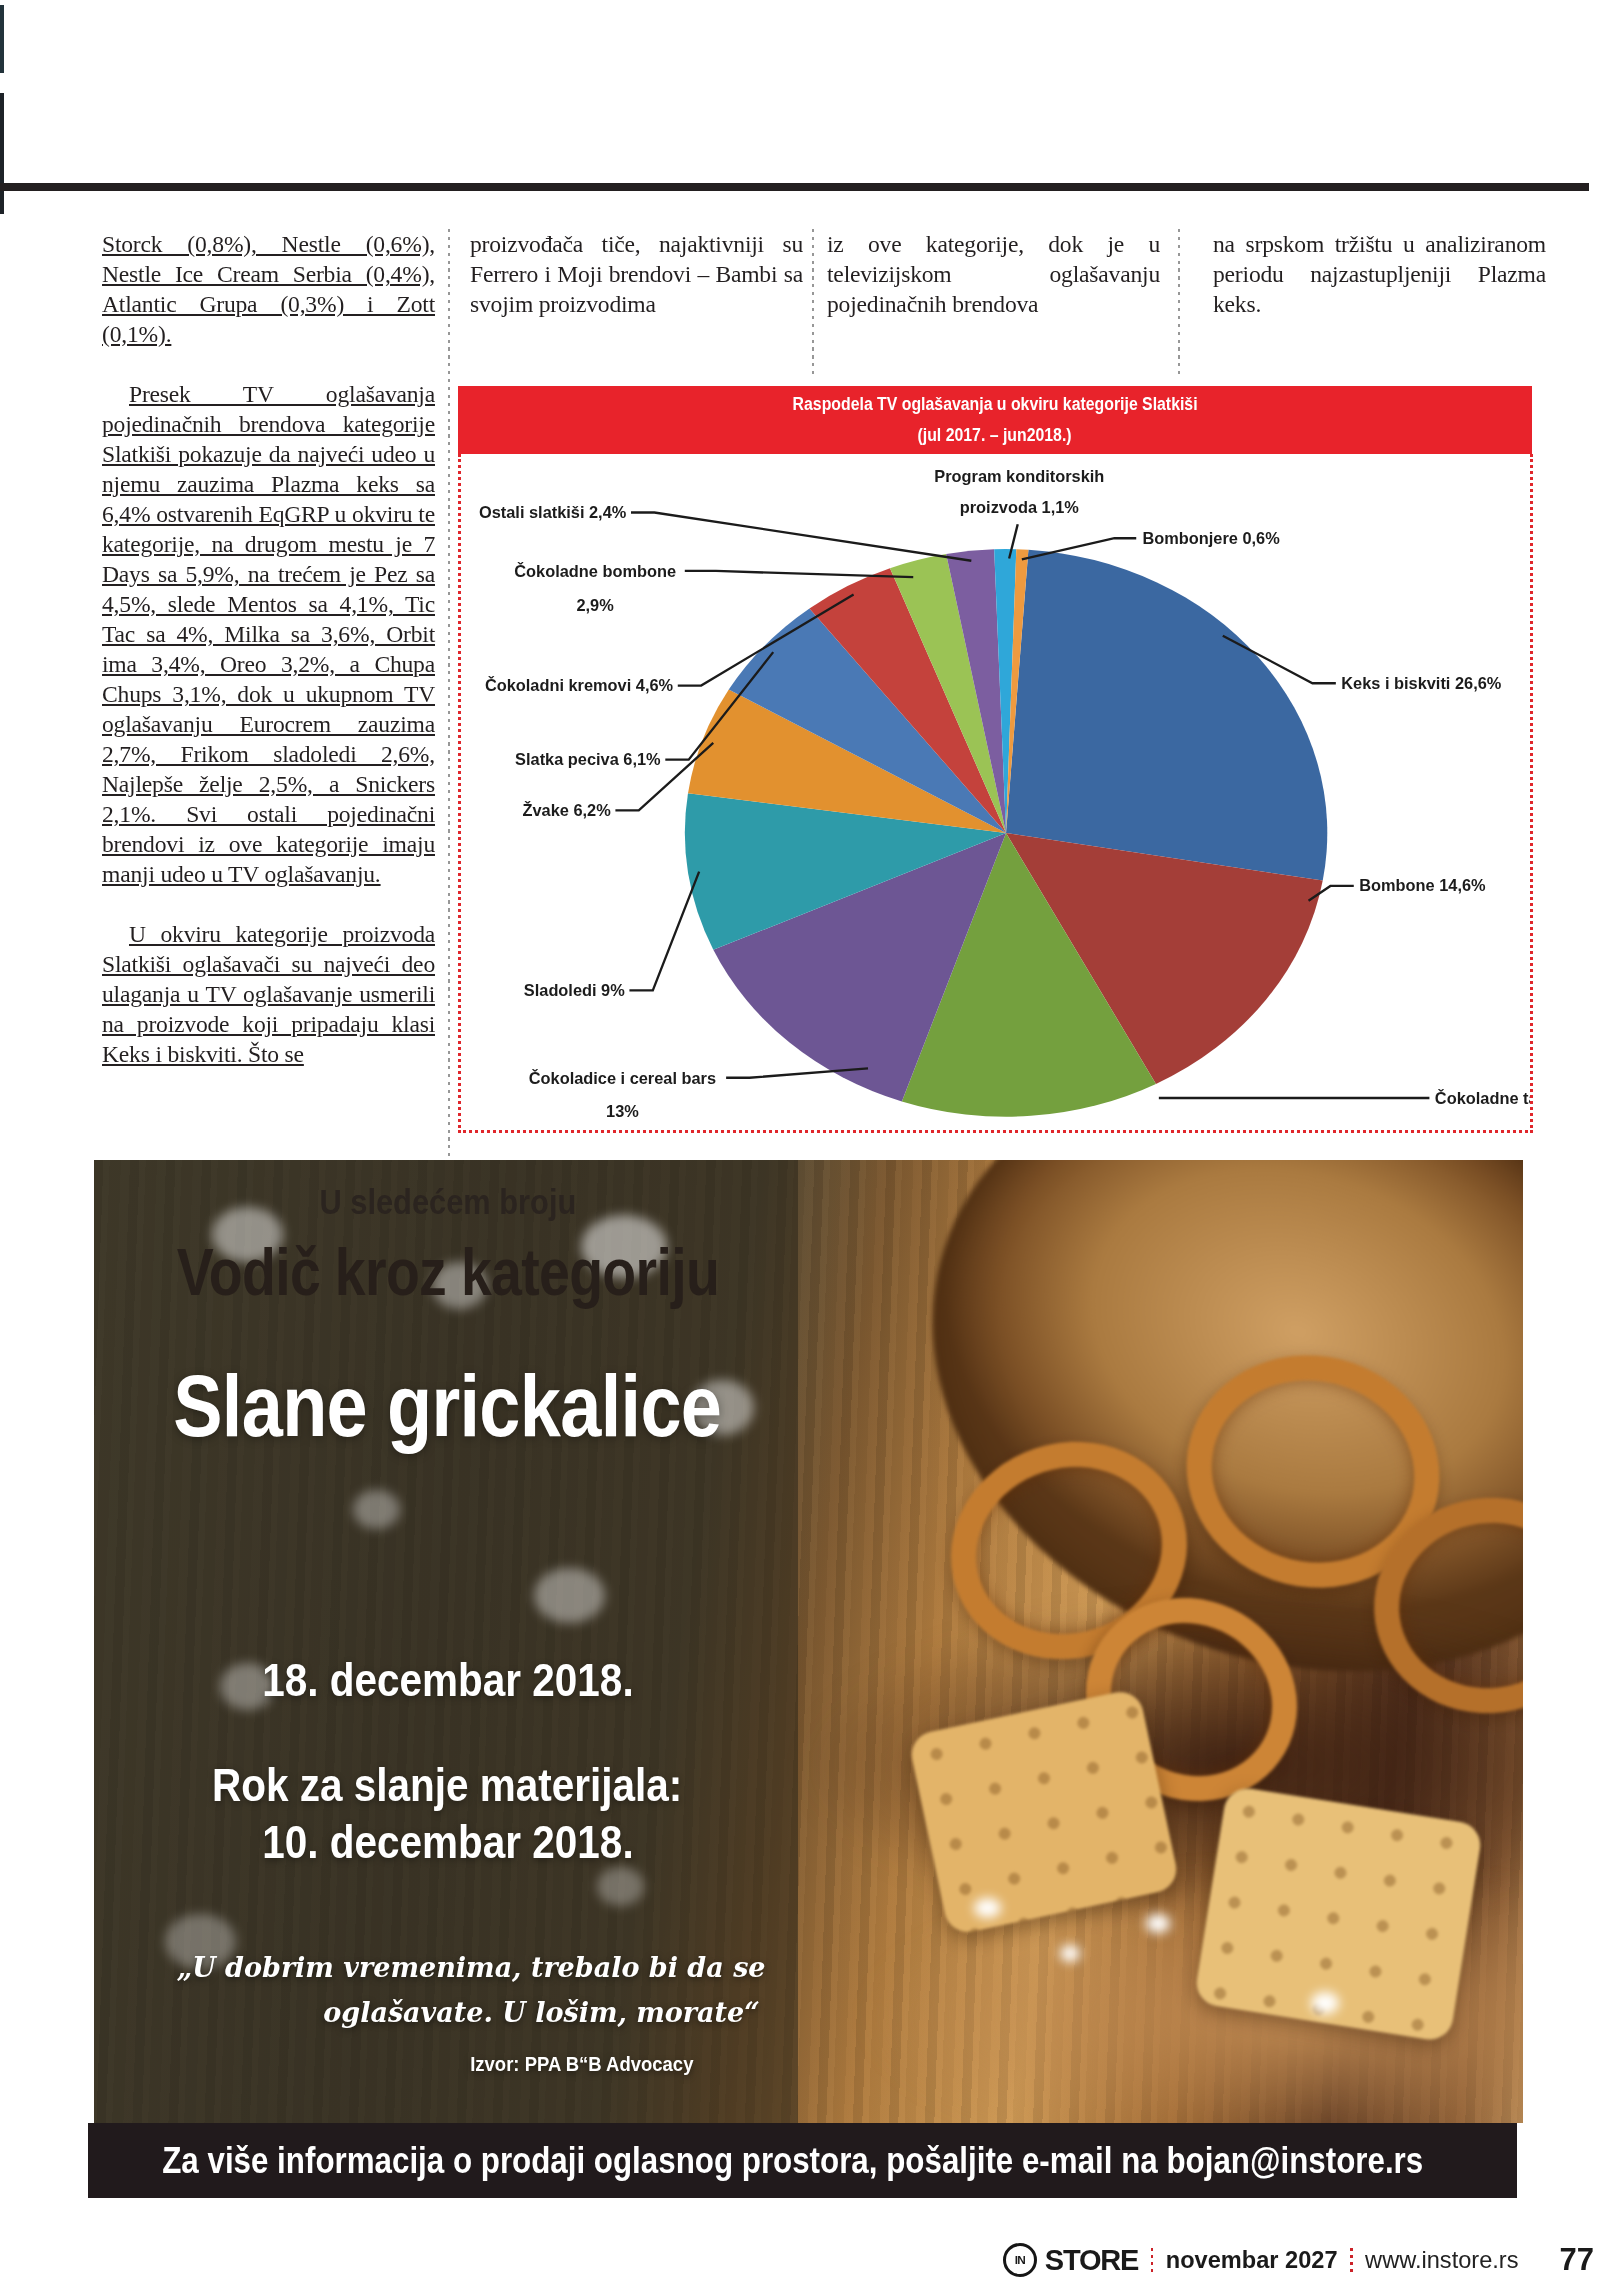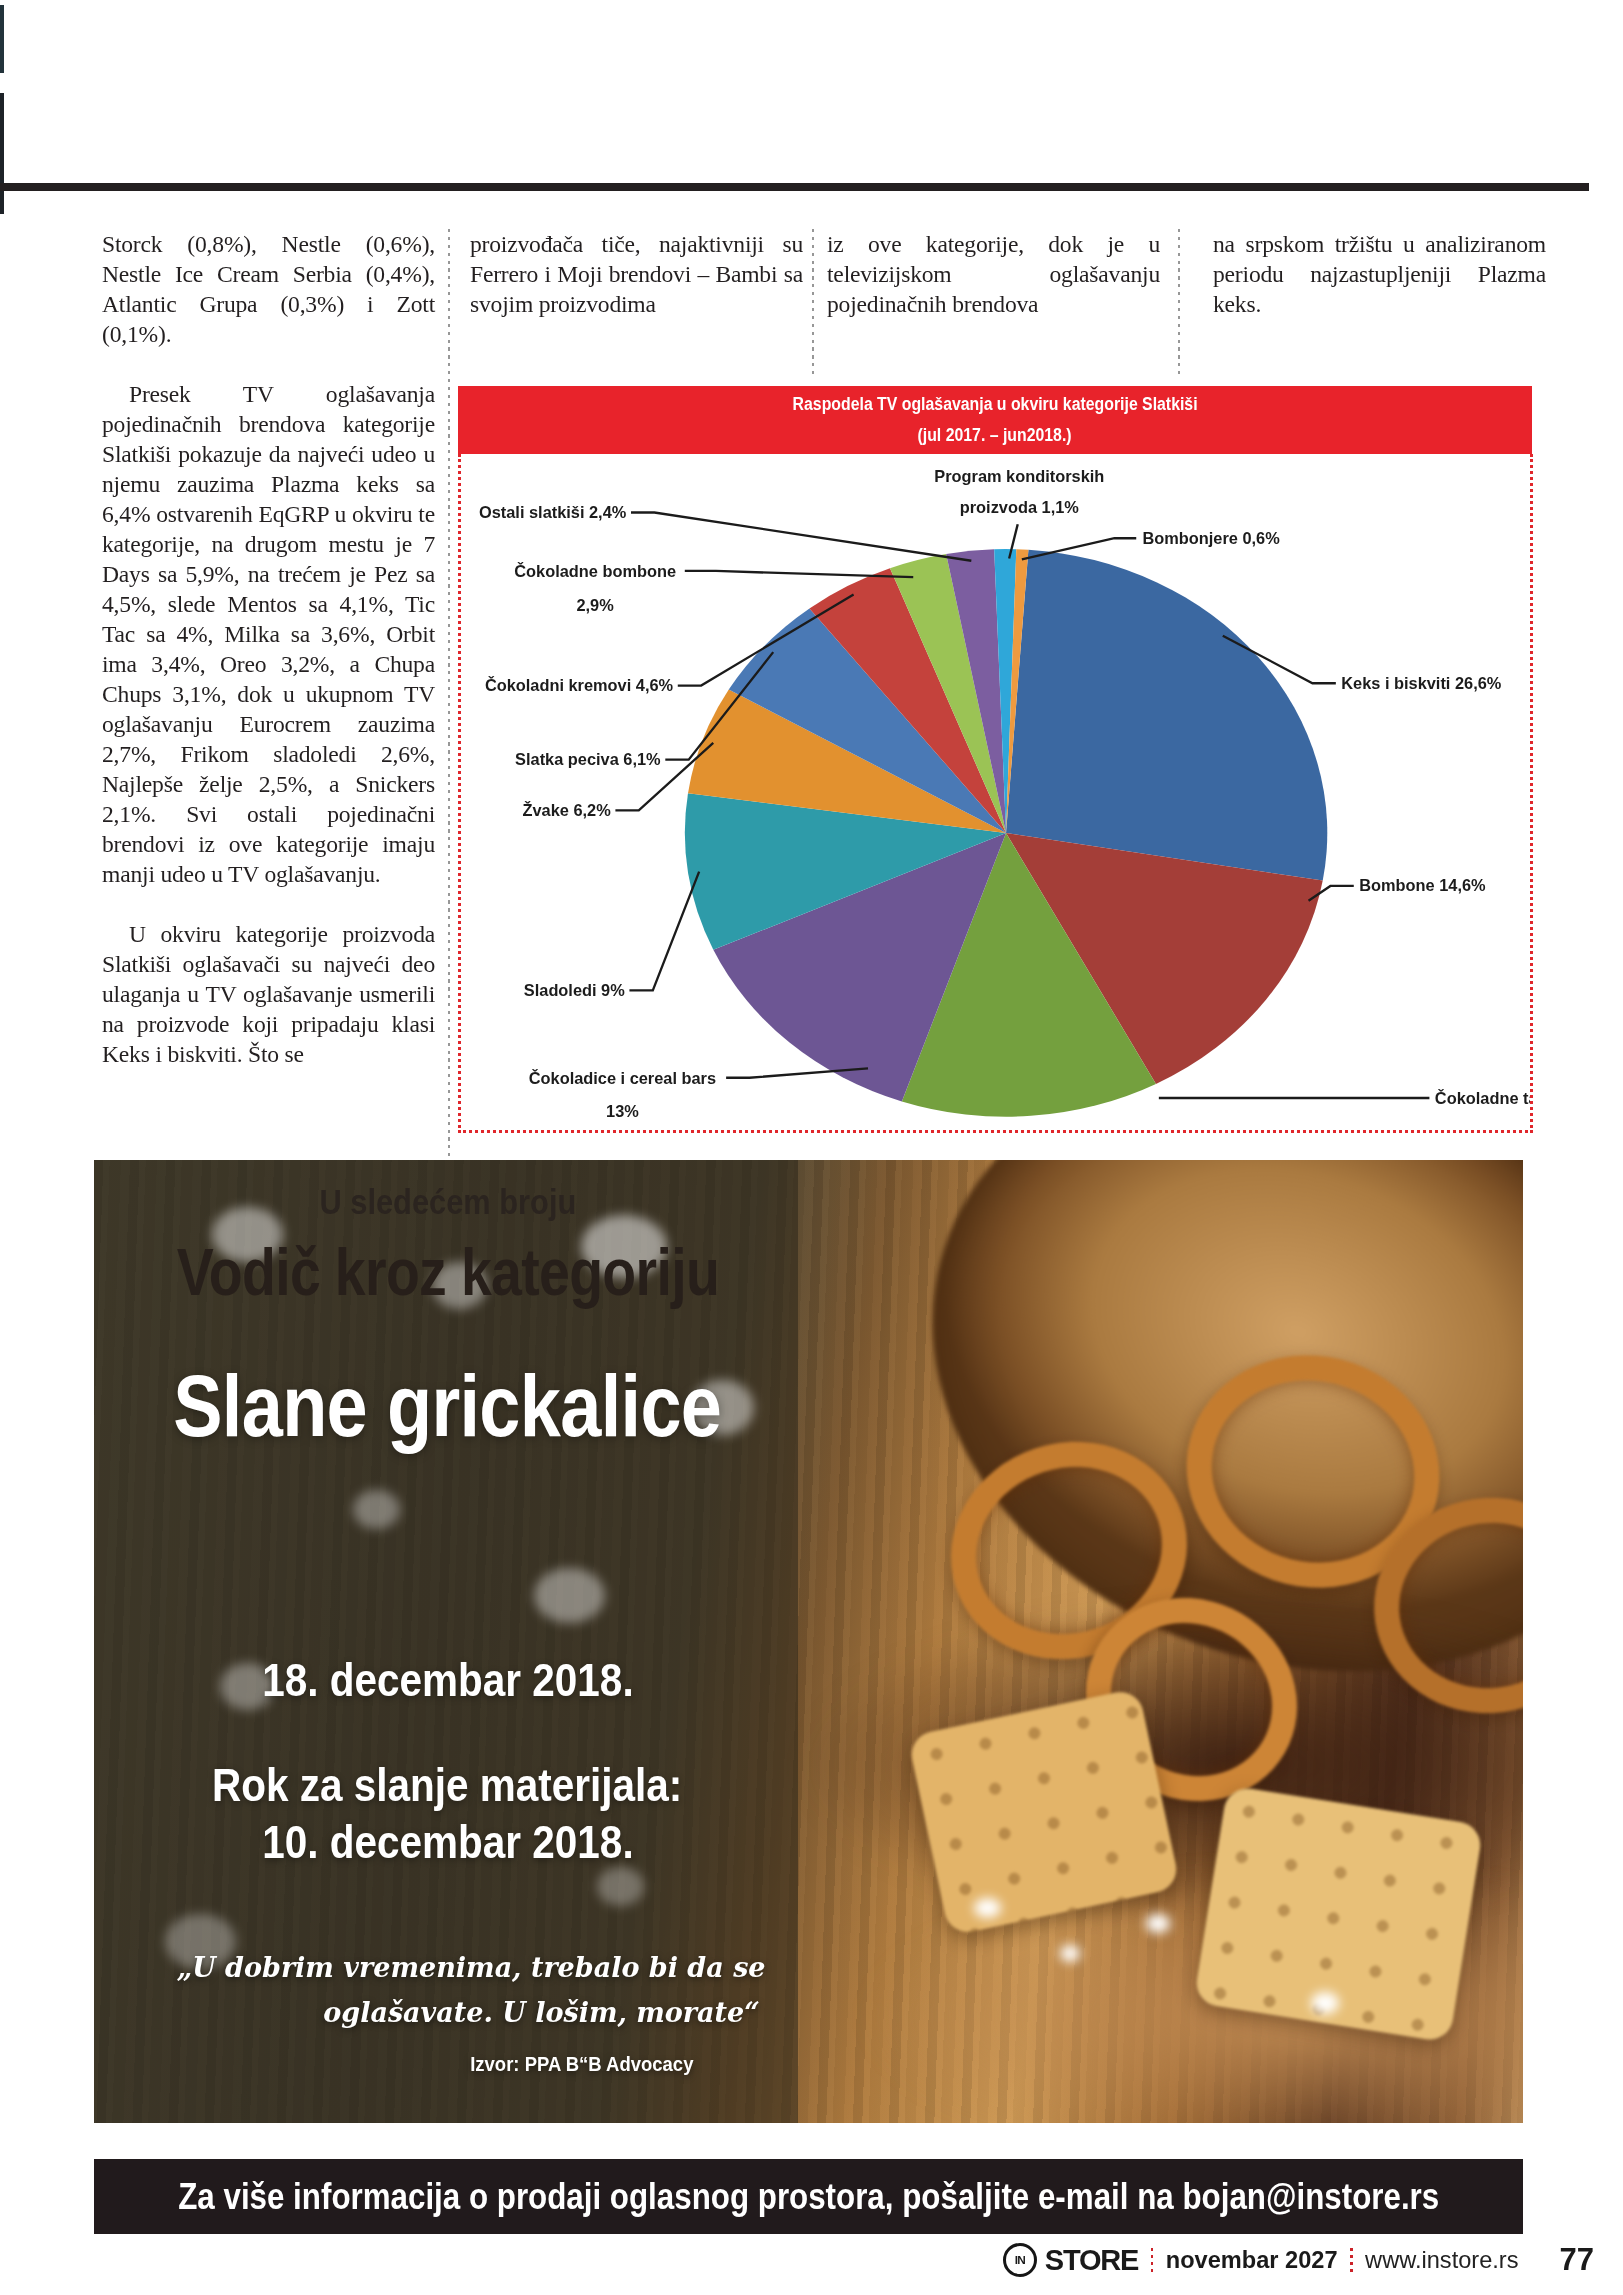--- a/index.html
+++ b/index.html
@@ -7,21 +7,21 @@
         font-family:"Liberation Sans",sans-serif;color:#1e1a1b;}
   
   .corner-mark-a{position:absolute;left:0;top:4.7px;width:3.9px;height:68px;background:#22333b;}
   .corner-mark-b{position:absolute;left:0;top:93px;width:3.9px;height:121px;background:#1d2227;}
   .top-rule{position:absolute;left:0;top:183px;width:1589px;height:7.9px;background:#231f20;}
   
   .col{position:absolute;top:229px;width:333px;font-family:"Liberation Serif",serif;
        font-size:23.6px;line-height:30px;text-align:justify;color:#231f20;letter-spacing:-0.2px;}
   .col p{margin:0;}
   .col p.sp{margin-top:30px;text-indent:27px;}
-  .col1{left:102px;} .col2{left:470px;} .col3{left:827px;} .col4{left:1213px;}
+  .col1{left:102px;text-decoration:underline;} .col2{left:470px;} .col3{left:827px;} .col4{left:1213px;}
   .vsep{position:absolute;width:2.4px;
         background:repeating-linear-gradient(to bottom,#979797 0 3.1px,transparent 3.1px 7.9px);}
   .vsep1{left:448px;top:229px;height:933px;}
   .vsep2{left:812px;top:229px;height:146px;}
   .vsep3{left:1178px;top:229px;height:146px;}
   
   .chart-box{position:absolute;left:458px;top:386px;width:1074px;height:748px;}
   .chart-band{position:absolute;left:0;top:0;width:100%;height:68px;background:#e8232b;
               color:#fff;text-align:center;display:flex;flex-direction:column;justify-content:center;}
   .chart-band .bl{font-size:18px;font-weight:bold;line-height:31px;}
@@ -59,23 +59,23 @@
   .kicker{top:22px;font-size:35px;font-weight:bold;color:#2b241f;}
   .cat-title{top:74px;font-size:66px;font-weight:bold;color:#271f1a;letter-spacing:-0.8px;}
   .headline{top:195px;font-size:88px;font-weight:bold;color:#ffffff;letter-spacing:-0.8px;
             text-shadow:0 2.4px 11px rgba(0,0,0,.35);}
   .wdate{font-size:46px;font-weight:bold;color:#fff;text-shadow:0 1.6px 7.9px rgba(0,0,0,.4);}
   .d1{top:437px;} .d2{top:493px;} .d3{top:598px;} .d4{top:655px;}
   .quote{font-family:"DejaVu Serif",serif;font-style:italic;font-weight:600;font-size:27px;
          color:#fff;text-shadow:0 1.6px 6.3px rgba(0,0,0,.5);}
   .q1{top:792px;} .q2{top:837px;}
   .qsource{top:892px;font-size:21px;font-weight:bold;color:#fff;text-shadow:0 1.6px 6.3px rgba(0,0,0,.5);}
-  .contact-bar{position:absolute;left:94px;top:2123px;width:1429px;height:75px;background:#211a1c;
-               display:flex;align-items:center;justify-content:center;color:#fff;
-               font-size:36px;font-weight:bold;margin-top:36px;}
+  .contact-bar{position:absolute;left:88px;top:2123px;width:1429px;height:75px;background:#211a1c;
+               display:flex;align-items:center;justify-content:flex-end;color:#fff;
+               font-size:36px;font-weight:bold;}
   .contact-bar .cond{transform:scaleX(.87);}
   
   .footer{position:absolute;top:2238px;right:29px;height:44px;display:flex;align-items:center;color:#1a1a1a;}
   .logo-circle{width:28px;height:28px;border:3.1px solid #161616;border-radius:50%;display:flex;
                align-items:center;justify-content:center;font-size:11.8px;font-weight:bold;letter-spacing:-0.8px;}
   .brand{font-size:29px;font-weight:bold;letter-spacing:-1.2px;margin-left:7.9px;}
   .fsep{width:2.4px;height:23.6px;margin:0 12.6px;
         background:repeating-linear-gradient(to bottom,#cc2229 0 3.1px,transparent 3.1px 7px);}
   .issue{font-size:23.6px;font-weight:bold;}
   .site{font-size:23.6px;color:#222;}

